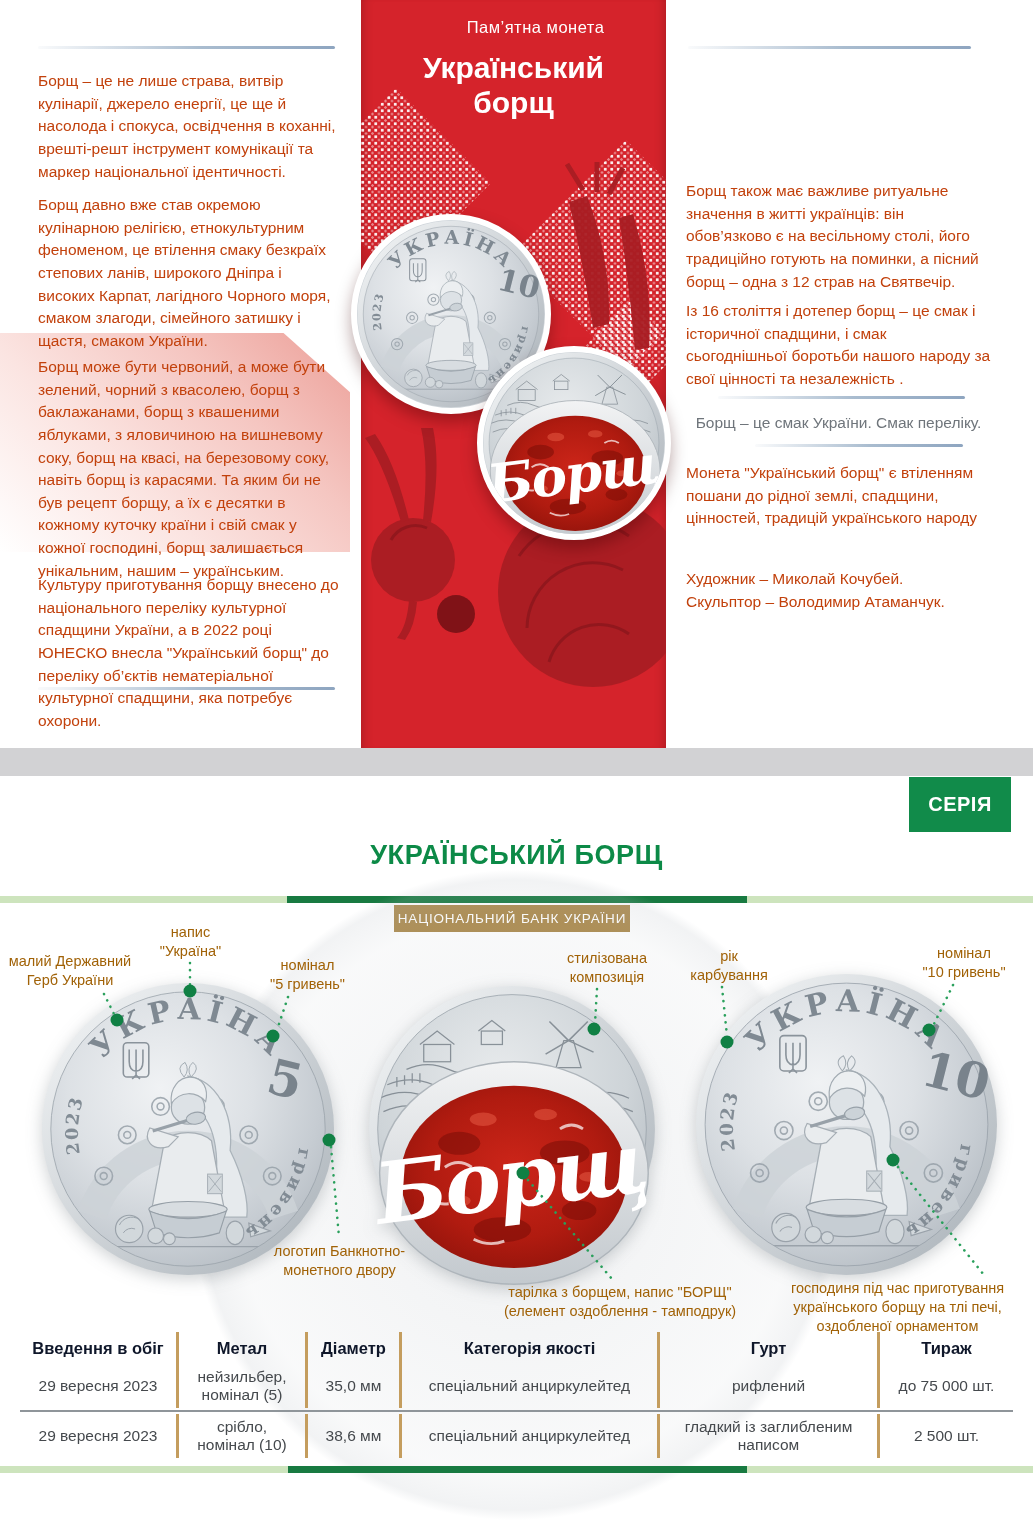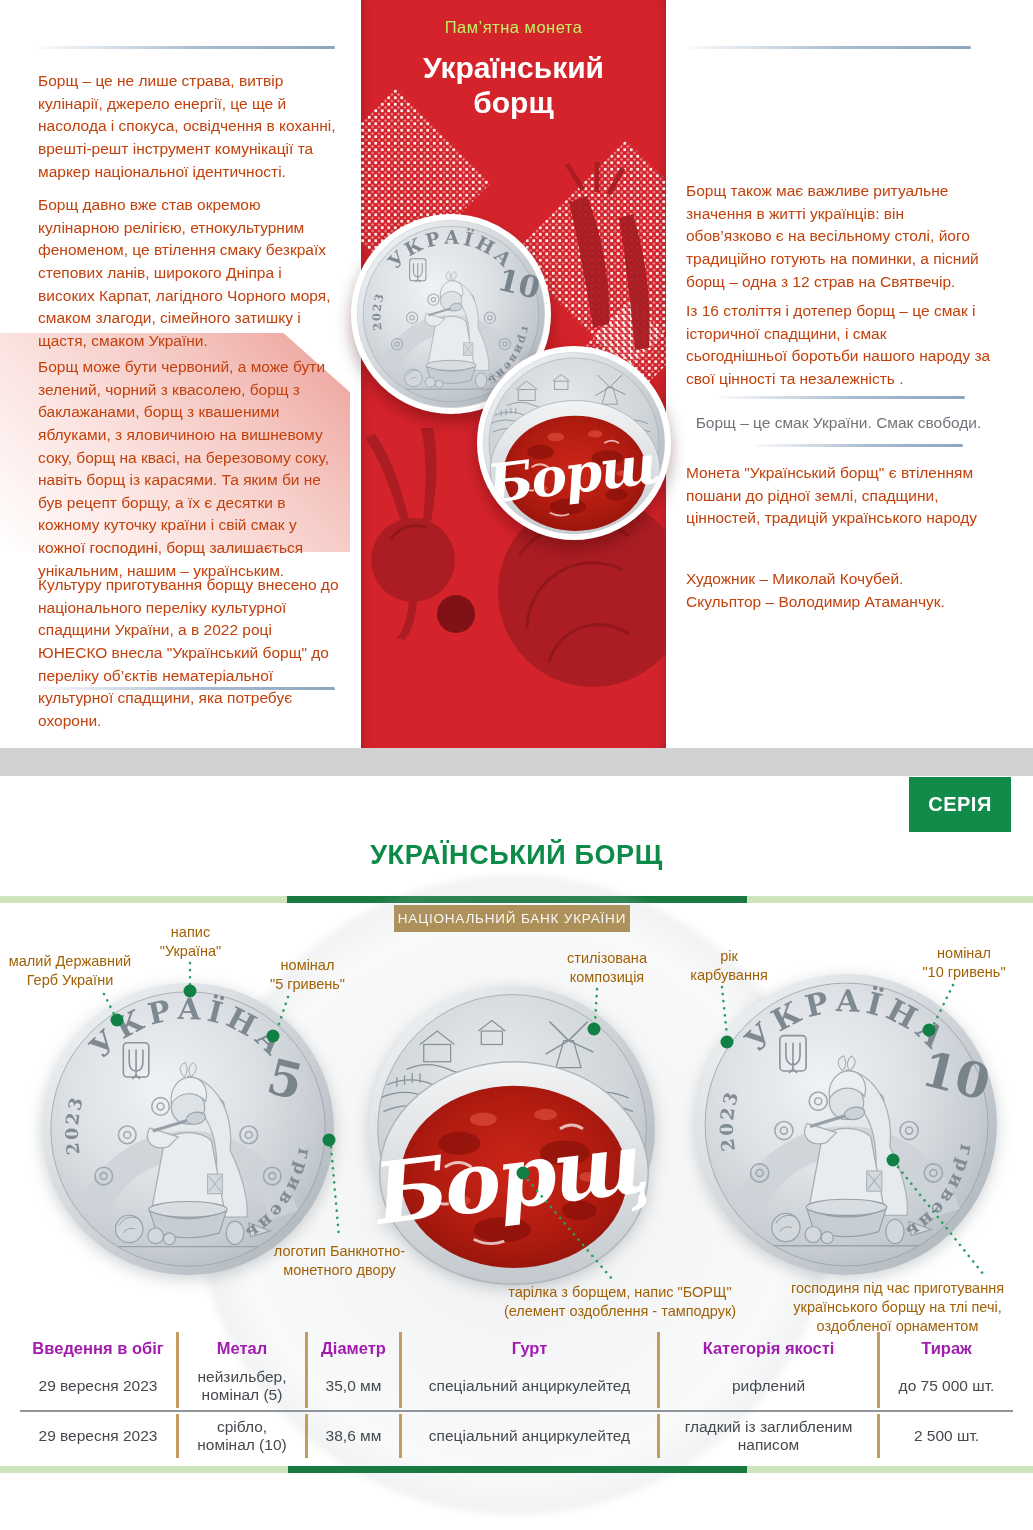--- a/index.html
+++ b/index.html
@@ -11,22 +11,22 @@
   .para{position:absolute;font-size:15.5px;line-height:1.46;color:#c2410c;}
   .divider{position:absolute;height:3px;border-radius:2px;
            background:linear-gradient(90deg,rgba(160,178,200,.06) 0%,#a9bccf 55%,#8ea5c0 100%);}
   .pink-block{position:absolute;left:0;top:333px;width:350px;height:219px;
               background:linear-gradient(225deg,#ec9f98 0%,#f5c6c1 32%,#fbe4e1 64%,#ffffff 100%);
               clip-path:polygon(0 0,81% 0,100% 27%,100% 100%,0 100%);}
   .quote{position:absolute;font-size:15.5px;color:#6f757b;text-align:center;}
   
   .panel{position:absolute;left:361px;top:0;width:305px;height:748px;background:#d5232b;overflow:hidden;
          box-shadow:inset 10px 0 12px -10px rgba(0,0,0,.25), inset -10px 0 12px -10px rgba(0,0,0,.25);}
-  .kicker{position:absolute;left:0;top:18px;width:100%;text-align:center;color:#bef264;
-          font-size:16.5px;letter-spacing:.5px;}
+  .kicker{position:absolute;left:0;top:18px;width:100%;text-align:center;color:#ffffff;
+          font-size:16.5px;letter-spacing:.5px;padding-left:22px;}
   .cover-title{position:absolute;left:0;top:50px;width:100%;text-align:center;color:#ffffff;
                font-size:30px;font-weight:bold;line-height:1.17;}
   .stitch{position:absolute;clip-path:polygon(50% 0,100% 50%,50% 100%,0 50%);
           background-image:radial-gradient(circle,rgba(255,255,255,.92) 1.3px,transparent 1.6px),
                            radial-gradient(circle,rgba(255,255,255,.45) 1.1px,transparent 1.4px);
           background-size:6.5px 6.5px,6.5px 6.5px;background-position:0 0,3.25px 3.25px;}
   .coin-ring{position:absolute;border:6px solid #ffffff;border-radius:50%;overflow:hidden;background:#cfd5da;
              box-shadow:0 8px 16px rgba(60,0,0,.35);}
   
   .gray-band{position:absolute;left:0;top:748px;width:1033px;height:28px;background:#d2d2d4;}
@@ -39,21 +39,21 @@
   .ribbon{position:absolute;left:394px;top:905px;width:236px;height:27px;background:#ad8c50;color:#ffffff;
           display:flex;align-items:center;justify-content:center;font-size:13.5px;letter-spacing:.8px;}
   .watermark{position:absolute;left:150px;top:830px;width:730px;height:730px;border-radius:50%;
              background:radial-gradient(circle,rgba(176,183,190,.20) 0%,rgba(176,183,190,.08) 54%,rgba(176,183,190,.17) 61%,rgba(176,183,190,0) 63%);}
   
   .callout{position:absolute;font-size:14.5px;line-height:1.32;color:#a16207;text-align:center;}
   
   .spec-table{position:absolute;left:20px;top:1332px;width:993px;display:grid;
               grid-template-columns:156px 129px 94px 258px 220px 136px;}
   .spec-table .th{height:32px;display:flex;align-items:center;justify-content:center;
-                  color:#a21caf;font-weight:bold;font-size:16.5px;}
+                  color:#0f172a;font-weight:bold;font-size:16.5px;}
   .spec-table .td{min-height:44px;display:flex;align-items:center;justify-content:center;
                   font-size:15.5px;color:#45494d;text-align:center;padding:2px 6px;box-sizing:border-box;}
   .vb{border-left:3px solid #c49d5e;}
   .rowsep{grid-column:1/-1;height:2px;background:#8f959a;margin:2px 0;}
   
   .footer-text{position:absolute;left:0;top:1489px;width:1033px;text-align:center;color:#bb9655;
                font-weight:bold;font-size:20px;letter-spacing:1px;}
   .seg-light{background:#cde4bd;}
   .seg-dark{background:#187a41;}
   svg text{font-family:"DejaVu Serif","Liberation Serif",serif;}
@@ -197,21 +197,21 @@
   <div class="para" style="left:38px;top:70px;width:303px;">Борщ – це не лише страва, витвір кулінарії, джерело енергії, це ще й насолода і спокуса, освідчення в коханні, врешті-решт інструмент комунікації та маркер національної ідентичності.</div>
   <div class="para" style="left:38px;top:194px;width:303px;">Борщ давно вже став окремою кулінарною релігією, етнокультурним феноменом, це втілення смаку безкраїх степових ланів, широкого Дніпра і високих Карпат, лагідного Чорного моря, смаком злагоди, сімейного затишку і щастя, смаком України.</div>
   <div class="para" style="left:38px;top:356px;width:303px;">Борщ може бути червоний, а може бути зелений, чорний з квасолею, борщ з баклажанами, борщ з квашеними яблуками, з яловичиною на вишневому соку, борщ на квасі, на березовому соку, навіть борщ із карасями. Та яким би не був рецепт борщу, а їх є десятки в кожному куточку країни і свій смак у кожної господині, борщ залишається унікальним, нашим – українським.</div>
   <div class="para" style="left:38px;top:574px;width:303px;">Культуру приготування борщу внесено до національного переліку культурної спадщини України, а в 2022 році ЮНЕСКО внесла "Український борщ" до переліку об’єктів нематеріальної культурної спадщини, яка потребує охорони.</div>
   <div class="divider" style="left:38px;top:687px;width:297px;"></div>
 
   <div class="divider" style="left:688px;top:46px;width:283px;"></div>
   <div class="para" style="left:686px;top:180px;width:305px;">Борщ також має важливе ритуальне значення в житті українців: він обов’язково є на весільному столі, його традиційно готують на поминки, а пісний борщ – одна з 12 страв на Святвечір.</div>
   <div class="para" style="left:686px;top:300px;width:305px;">Із 16 століття і дотепер борщ – це смак і історичної спадщини, і смак сьогоднішньої боротьби нашого народу за свої цінності та незалежність .</div>
   <div class="divider" style="left:718px;top:396px;width:247px;"></div>
-  <div class="quote" style="left:686px;top:414px;width:305px;">Борщ – це смак України. Смак свободи.</div>
+  <div class="quote" style="left:686px;top:414px;width:305px;">Борщ – це смак України. Смак переліку.</div>
   <div class="divider" style="left:755px;top:444px;width:208px;"></div>
   <div class="para" style="left:686px;top:462px;width:305px;">Монета "Український борщ" є втіленням пошани до рідної землі, спадщини, цінностей, традицій українського народу</div>
   <div class="para pre" style="left:686px;top:568px;width:305px;">Художник – Миколай Кочубей.
 Скульптор – Володимир Атаманчук.</div>
 
   <div class="panel">
     <div class="stitch" style="left:-60px;top:88px;width:190px;height:190px;"></div>
     <div class="stitch" style="right:-75px;top:140px;width:230px;height:230px;"></div>
     <div class="stitch" style="right:-15px;top:300px;width:100px;height:100px;"></div>
     <div class="stitch" style="left:10px;top:250px;width:56px;height:56px;"></div>
@@ -323,22 +323,22 @@
   <div class="callout pre" style="left:908px;top:944px;width:112px;">номінал
 "10 гривень"</div>
   <div class="callout pre" style="left:775px;top:1279px;width:245px;">господиня під час приготування
 українського борщу на тлі печі,
 оздобленої орнаментом</div>
 
   <div class="spec-table">
     <div class="th">Введення в обіг</div>
     <div class="th vb">Метал</div>
     <div class="th vb">Діаметр</div>
+    <div class="th vb">Категорія якості</div>
     <div class="th vb">Гурт</div>
-    <div class="th vb">Категорія якості</div>
     <div class="th vb">Тираж</div>
 
     <div class="td pre">29 вересня 2023</div>
     <div class="td pre vb">нейзильбер,
 номінал (5)</div>
     <div class="td pre vb">35,0 мм</div>
     <div class="td pre vb">спеціальний анциркулейтед</div>
     <div class="td pre vb">рифлений</div>
     <div class="td pre vb">до 75 000 шт.</div>
 

